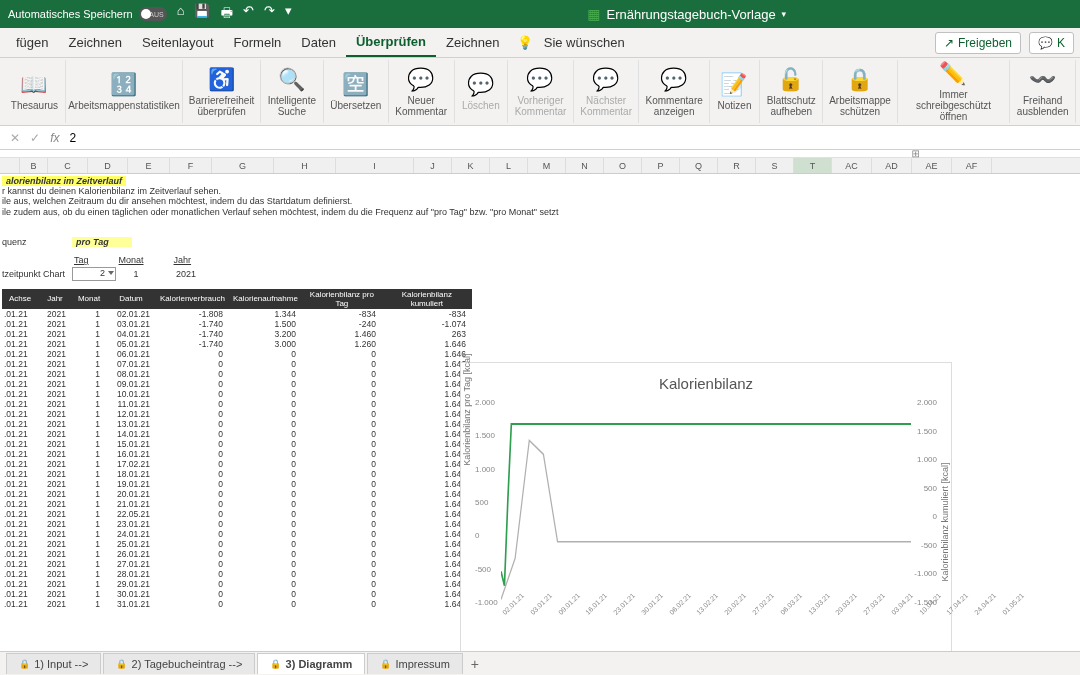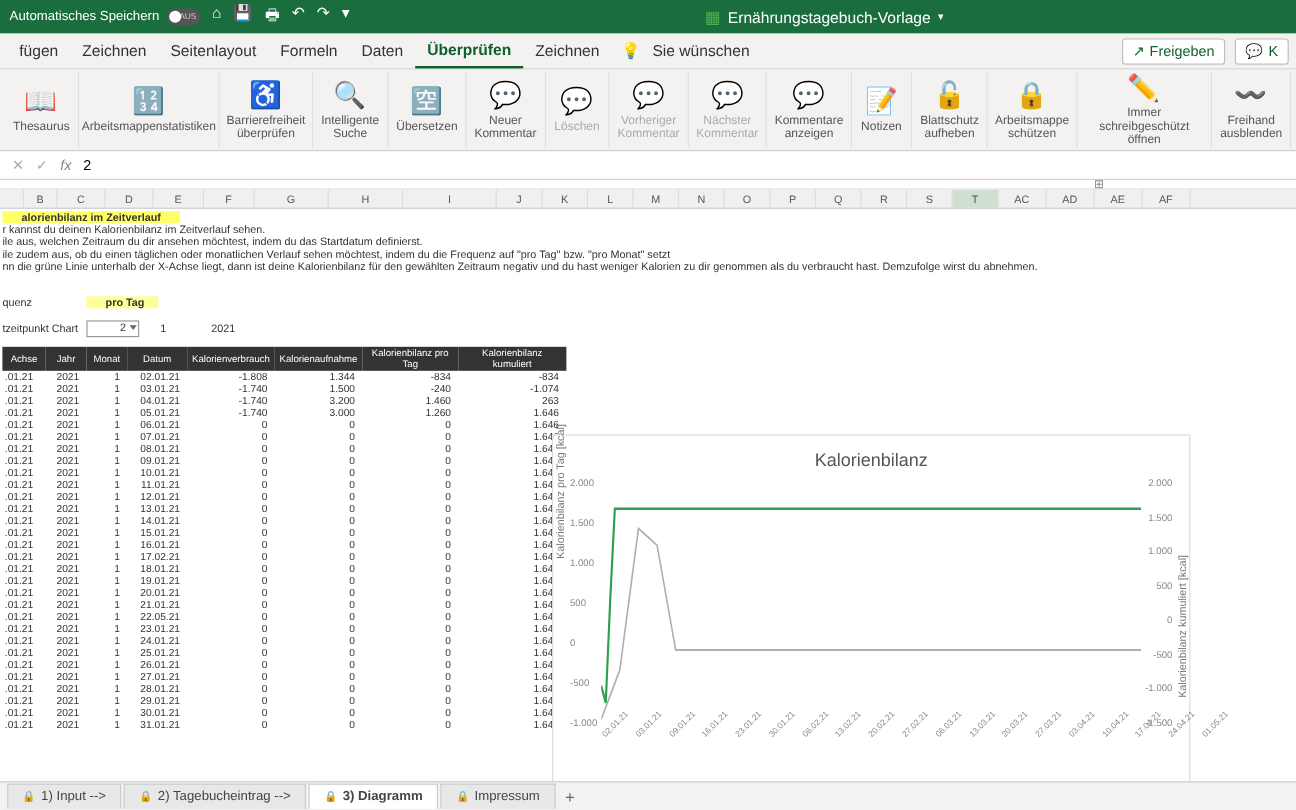--- a/index.html
+++ b/index.html
@@ -23,32 +23,32 @@
 .rgroup .ricon { font-size:22px; color:#555; margin-bottom:2px; }
 .rgroup.disabled { color:#aaa; }
 .rgroup.disabled .ricon { color:#bbb; }
 .formula-bar { height:24px; display:flex; align-items:center; border-bottom:1px solid #d0d0d0; padding:0 10px; gap:10px; font-size:12px; }
 .fx-btn { color:#888; font-style:italic; }
 .col-headers { height:16px; display:flex; background:#f0f0f0; border-bottom:1px solid #ccc; font-size:9px; color:#555; }
 .col-h { border-right:1px solid #ddd; text-align:center; line-height:16px; }
 .col-h.active { background:#d0e0d0; }
 .sheet { position:relative; font-size:9px; color:#333; }
 .sheet-content { padding:2px 0 0 2px; }
-.hl { background:#ffff66; font-weight:bold; padding:0 16px; display:inline-block; }
+.hl { background:#ffff66; font-weight:bold; padding:0 4px; display:inline-block;font-style:italic; }
 .row { height:10.2px; line-height:10.2px; white-space:nowrap; }
 .section-labels { display:flex; gap:30px; margin-left:72px; font-size:9px; }
 .section-labels span { text-decoration:underline; }
 .input-row { display:flex; align-items:center; margin-top:2px; }
 .cell-input { border:1px solid #999; width:44px; height:14px; font-size:9px; text-align:right; padding-right:10px; position:relative; background:#fff; }
 .cell-input::after { content:""; position:absolute; right:1px; top:3px; border-left:3px solid transparent; border-right:3px solid transparent; border-top:4px solid #666; }
 .data-table { margin-top:8px; font-size:8.5px; border-collapse:collapse; }
 .data-table th { background:#333; color:#fff; padding:1px 4px; font-weight:normal; text-align:center; font-size:8px; }
 .data-table td { text-align:right; padding:0 6px; height:10px; line-height:10px; }
 .data-table td:first-child { text-align:left; padding-left:2px; }
-.chart-box { position:absolute; left:460px; top:188px; width:532px; height:310px; border:1px solid #ddd; background:#fff; }
+.chart-box { position:absolute; left:460px; top:188px; width:492px; height:310px; border:1px solid #ddd; background:#fff; }
 .chart-title { text-align:center; font-size:15px; color:#555; padding:12px 0 6px; }
 .chart-area { position:absolute; left:40px; top:40px; right:40px; bottom:60px; }
 .axis-label-left { position:absolute; left:6px; top:50%; transform:rotate(-90deg) translateX(50%); transform-origin:left; font-size:9px; color:#777; white-space:nowrap; }
 .axis-label-right { position:absolute; right:6px; top:50%; transform:rotate(-90deg) translateX(50%); transform-origin:right; font-size:9px; color:#777; white-space:nowrap; }
 .y-tick { position:absolute; font-size:8px; color:#888; }
 .x-tick { position:absolute; font-size:7px; color:#888; transform:rotate(-45deg); transform-origin:left top; white-space:nowrap; }
 .legend { position:absolute; bottom:8px; left:0; right:0; text-align:center; font-size:9px; color:#666; }
 .legend .sw { display:inline-block; width:18px; height:2px; vertical-align:middle; margin:0 4px 0 12px; }
 .sheet-tabs { position:fixed; bottom:0; left:0; right:0; height:24px; background:#f3f2f1; border-top:1px solid #ccc; display:flex; align-items:center; padding:0 6px; font-size:11px; gap:2px; }
 .stab { padding:4px 12px; background:#e8e8e8; border:1px solid #ccc; border-bottom:none; display:flex; align-items:center; gap:4px; color:#444; }
@@ -197,27 +197,31 @@
     <div class="col-h" style="width: 40px;">AE</div>
     <div class="col-h" style="width: 40px;">AF</div>
   </div>
 
 <div class="sheet">
   <div class="sheet-content">
     <div class="row"><span class="hl">alorienbilanz im Zeitverlauf</span></div>
     <div class="row">r kannst du deinen Kalorienbilanz im Zeitverlauf sehen.</div>
     <div class="row">ile aus, welchen Zeitraum du dir ansehen möchtest, indem du das Startdatum definierst.</div>
     <div class="row">ile zudem aus, ob du einen täglichen oder monatlichen Verlauf sehen möchtest, indem du die Frequenz auf "pro Tag" bzw. "pro Monat" setzt</div>
-    <div class="row">nn die grüne Linie unterhalb der X-Achse liegt, dann ist deine Kalorienbilanz für den gewählten Zeitraum negativ und du hast weniger Kalorien zu dir genommen als du verbraucht hast. Demzufolge wirst du abnehmen.</div>
     <div class="row" style="height:20px;"></div>
     <div class="row" style="display:flex;">
       <span style="width:70px;">quenz</span>
       <span class="hl" style="background:#ffff99;width:60px;">pro Tag</span>
     </div>
     <div class="row" style="height:8px;"></div>
+    <div class="section-labels">
+      <span>Tag</span>
+      <span>Monat</span>
+      <span>Jahr</span>
+    </div>
     <div class="input-row">
       <span style="width:70px;">tzeitpunkt Chart</span>
       <div class="cell-input">2</div>
       <span style="width:40px;text-align:center;">1</span>
       <span style="width:60px;text-align:center;">2021</span>
     </div>
 
     <table class="data-table">
       <thead>
           <tr id="thead-row">

